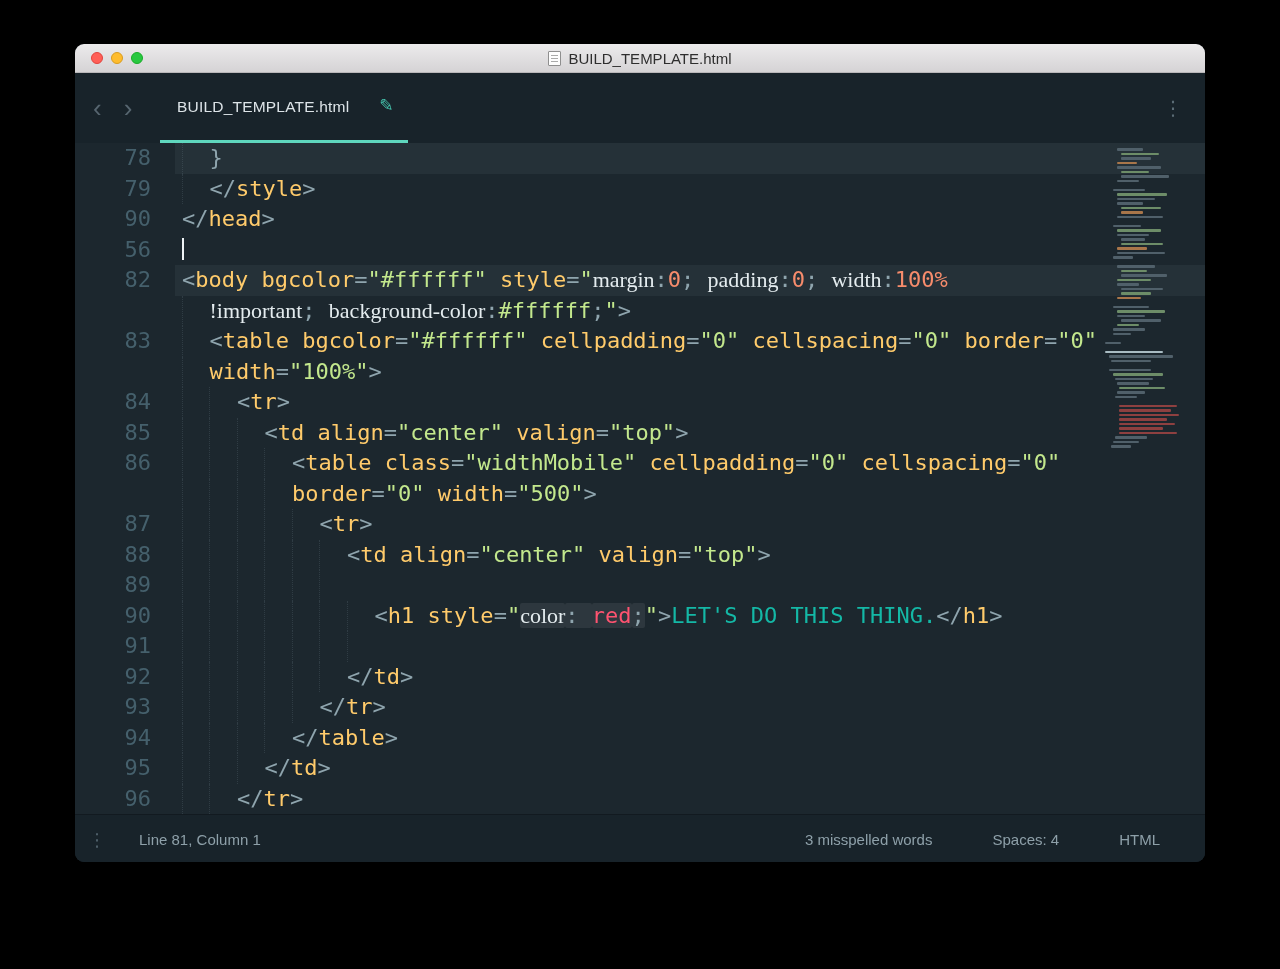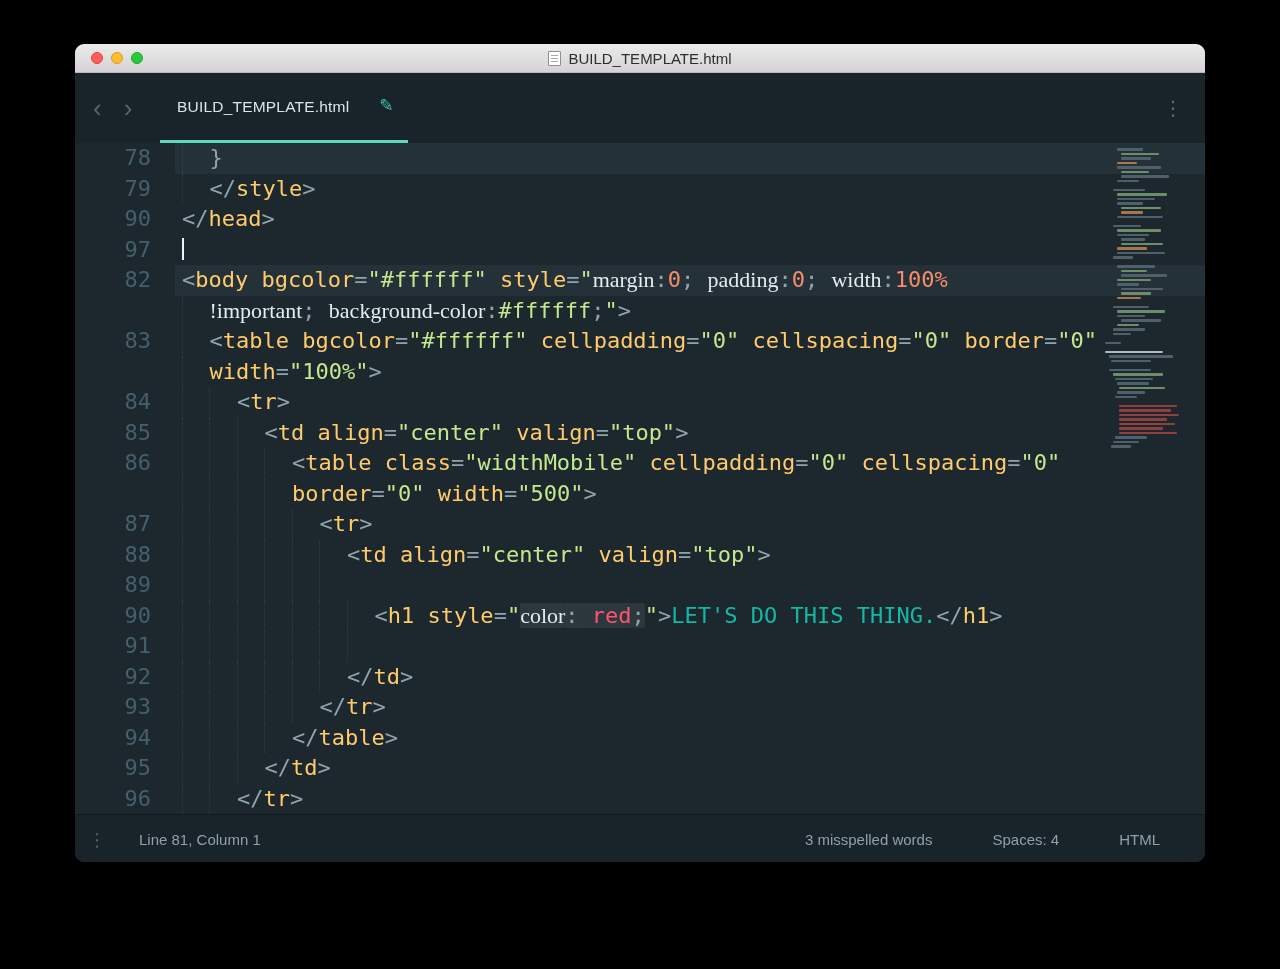--- a/index.html
+++ b/index.html
@@ -81,21 +81,21 @@
       <div class="tab-overflow">
         <span>⋮</span>
       </div>
     </div>
 
     <div class="editor">
       <div>
           <div class="code-row hl"><span class="gutter-num">78</span><span class="code-text"><span class="ind"></span><span class="tok-p">}</span></span></div>
           <div class="code-row"><span class="gutter-num">79</span><span class="code-text"><span class="ind"></span><span class="tok-p">&lt;/</span><span class="tok-t">style</span><span class="tok-p">&gt;</span></span></div>
           <div class="code-row"><span class="gutter-num">90</span><span class="code-text"><span class="tok-p">&lt;/</span><span class="tok-t">head</span><span class="tok-p">&gt;</span></span></div>
-          <div class="code-row"><span class="gutter-num">97</span><span class="code-text"><span class="cursor"></span></span></div>
+          <div class="code-row"><span class="gutter-num">56</span><span class="code-text"><span class="cursor"></span></span></div>
           <div class="code-row hl"><span class="gutter-num">82</span><span class="code-text"><span class="tok-p">&lt;</span><span class="tok-t">body</span><span class="tok-w"> </span><span class="tok-a">bgcolor</span><span class="tok-p">=</span><span class="tok-s">"#ffffff"</span><span class="tok-w"> </span><span class="tok-a">style</span><span class="tok-p">=</span><span class="tok-s">"</span><span class="tok-c">margin</span><span class="tok-p">:</span><span class="tok-n">0</span><span class="tok-p">; </span><span class="tok-c">padding</span><span class="tok-p">:</span><span class="tok-n">0</span><span class="tok-p">; </span><span class="tok-c">width</span><span class="tok-p">:</span><span class="tok-n">100%</span></span></div>
           <div class="code-row"><span class="gutter-num"></span><span class="code-text"><span class="ind"></span><span class="tok-c">!important</span><span class="tok-p">; </span><span class="tok-c">background-color</span><span class="tok-p">:</span><span class="tok-s">#ffffff</span><span class="tok-p">;</span><span class="tok-s">"</span><span class="tok-p">&gt;</span></span></div>
           <div class="code-row"><span class="gutter-num">83</span><span class="code-text"><span class="ind"></span><span class="tok-p">&lt;</span><span class="tok-t">table</span><span class="tok-w"> </span><span class="tok-a">bgcolor</span><span class="tok-p">=</span><span class="tok-s">"#ffffff"</span><span class="tok-w"> </span><span class="tok-a">cellpadding</span><span class="tok-p">=</span><span class="tok-s">"0"</span><span class="tok-w"> </span><span class="tok-a">cellspacing</span><span class="tok-p">=</span><span class="tok-s">"0"</span><span class="tok-w"> </span><span class="tok-a">border</span><span class="tok-p">=</span><span class="tok-s">"0"</span></span></div>
           <div class="code-row"><span class="gutter-num"></span><span class="code-text"><span class="ind"></span><span class="tok-a">width</span><span class="tok-p">=</span><span class="tok-s">"100%"</span><span class="tok-p">&gt;</span></span></div>
           <div class="code-row"><span class="gutter-num">84</span><span class="code-text"><span class="ind"></span><span class="ind"></span><span class="tok-p">&lt;</span><span class="tok-t">tr</span><span class="tok-p">&gt;</span></span></div>
           <div class="code-row"><span class="gutter-num">85</span><span class="code-text"><span class="ind"></span><span class="ind"></span><span class="ind"></span><span class="tok-p">&lt;</span><span class="tok-t">td</span><span class="tok-w"> </span><span class="tok-a">align</span><span class="tok-p">=</span><span class="tok-s">"center"</span><span class="tok-w"> </span><span class="tok-a">valign</span><span class="tok-p">=</span><span class="tok-s">"top"</span><span class="tok-p">&gt;</span></span></div>
           <div class="code-row"><span class="gutter-num">86</span><span class="code-text"><span class="ind"></span><span class="ind"></span><span class="ind"></span><span class="ind"></span><span class="tok-p">&lt;</span><span class="tok-t">table</span><span class="tok-w"> </span><span class="tok-a">class</span><span class="tok-p">=</span><span class="tok-s">"widthMobile"</span><span class="tok-w"> </span><span class="tok-a">cellpadding</span><span class="tok-p">=</span><span class="tok-s">"0"</span><span class="tok-w"> </span><span class="tok-a">cellspacing</span><span class="tok-p">=</span><span class="tok-s">"0"</span></span></div>
           <div class="code-row"><span class="gutter-num"></span><span class="code-text"><span class="ind"></span><span class="ind"></span><span class="ind"></span><span class="ind"></span><span class="tok-a">border</span><span class="tok-p">=</span><span class="tok-s">"0"</span><span class="tok-w"> </span><span class="tok-a">width</span><span class="tok-p">=</span><span class="tok-s">"500"</span><span class="tok-p">&gt;</span></span></div>
           <div class="code-row"><span class="gutter-num">87</span><span class="code-text"><span class="ind"></span><span class="ind"></span><span class="ind"></span><span class="ind"></span><span class="ind"></span><span class="tok-p">&lt;</span><span class="tok-t">tr</span><span class="tok-p">&gt;</span></span></div>
           <div class="code-row"><span class="gutter-num">88</span><span class="code-text"><span class="ind"></span><span class="ind"></span><span class="ind"></span><span class="ind"></span><span class="ind"></span><span class="ind"></span><span class="tok-p">&lt;</span><span class="tok-t">td</span><span class="tok-w"> </span><span class="tok-a">align</span><span class="tok-p">=</span><span class="tok-s">"center"</span><span class="tok-w"> </span><span class="tok-a">valign</span><span class="tok-p">=</span><span class="tok-s">"top"</span><span class="tok-p">&gt;</span></span></div>

